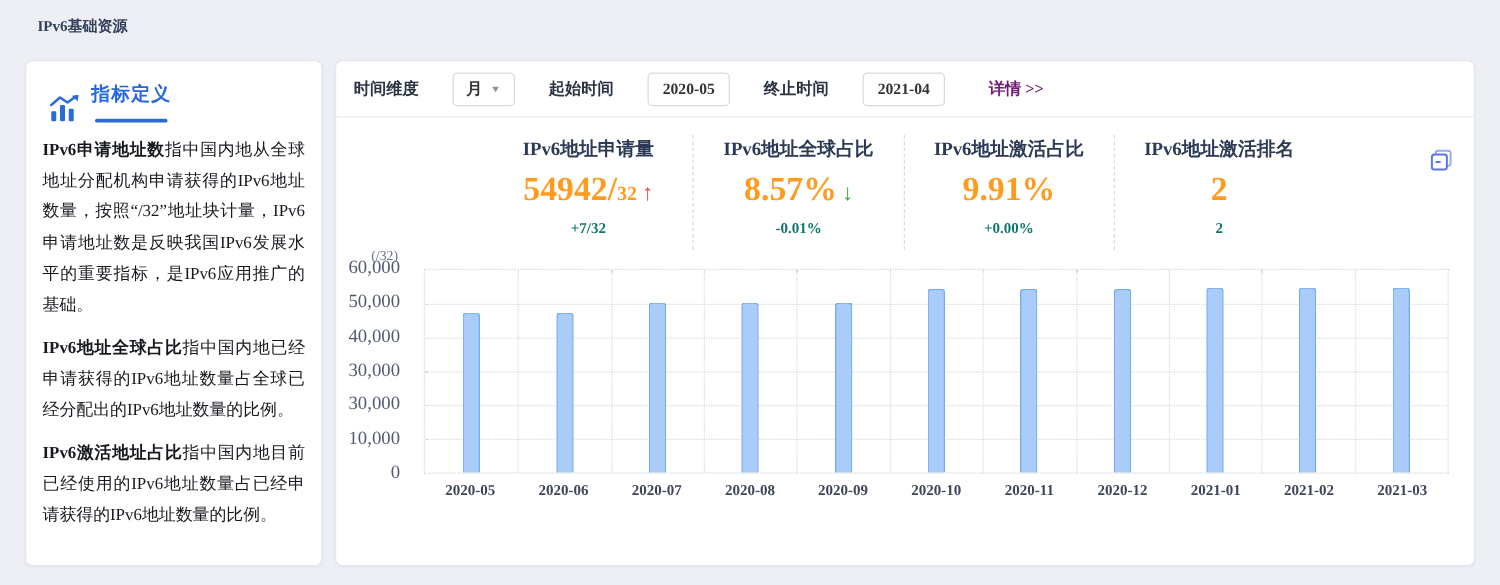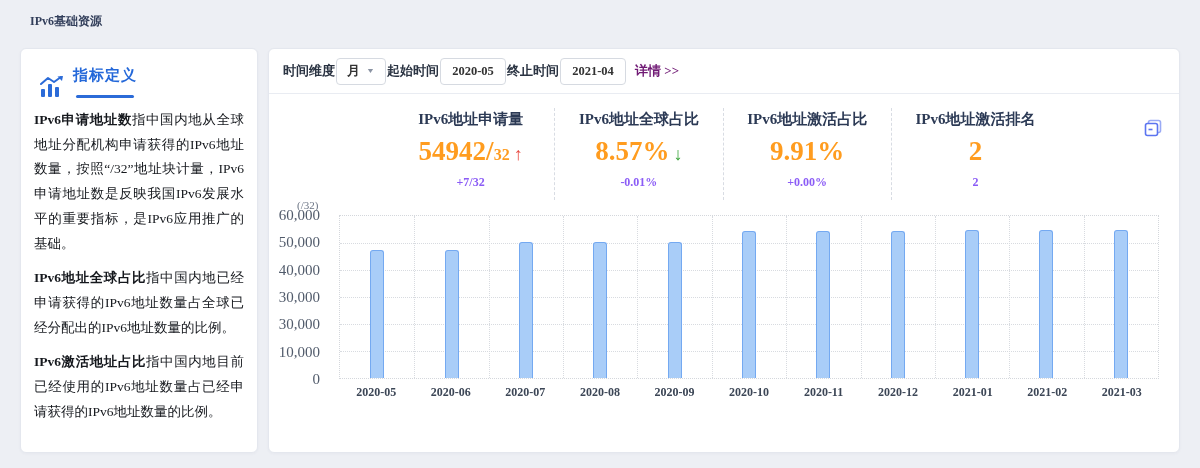--- a/index.html
+++ b/index.html
@@ -36,40 +36,40 @@
   .term { font-weight:bold; }
   
   .main { flex:1; height:405px; position:relative; }
   .panel-header {
     height:45px; border-bottom:1px solid #e9ecf2;
     display:flex; align-items:center; justify-content:space-between;
     padding:0 14px;
   }
   .tab { position:relative; height:45px; display:flex; align-items:center; color:#2468d9; font-weight:bold; font-size:16px; cursor:pointer; }
   .tab::after { content:""; position:absolute; left:0; right:0; bottom:-1px; height:4px; background:#2b6bd8; border-radius:2px; }
-  .controls { display:flex; align-items:center; gap:1px; font-size:13px; font-weight:bold; color:#2a3342; }
+  .controls { display:flex; align-items:center; gap:27px; font-size:13px; font-weight:bold; color:#2a3342; }
   .select-box, .input-box {
     height:27px; border:1px solid #d6dae1; border-radius:4px; background:#fff;
     display:flex; align-items:center; justify-content:center; font-weight:bold; color:#333; cursor:pointer;
   }
   .select-box { width:50px; gap:6px; }
   .chevron { font-size:9px; color:#8a93a3; transform:scaleY(.8); }
   .input-box { width:66px; font-size:12.5px; }
   .detail-link { color:#701a75; font-weight:bold; margin-left:8px; cursor:pointer; text-decoration:none; font-size:13px; }
   
   .stats-row { display:flex; margin:14px 120px 0 118px;align-items:flex-end; }
   .stat { flex:1; text-align:center; padding:2px 0 10px; }
   .stat + .stat { border-left:1px dashed #d8dce3; }
   .stat-label { font-size:15px; font-weight:bold; color:#2c3a55; }
   .stat-value { margin-top:9px; color:#ff9c1f; font-weight:bold; font-size:27px; line-height:1; }
   .v-small { font-size:16px; }
   .arrow { font-size:18px; margin-left:4px; font-weight:bold; }
   .arrow.up { color:#e8483f; }
   .arrow.down { color:#3aa53a; }
-  .stat-delta { margin-top:10px; font-size:12px; color:#8b5cf6; font-weight:bold; }
+  .stat-delta { margin-top:10px; font-size:12px; color:#0f766e; font-weight:bold; }
   
   .copy-btn { position:absolute; top:70px; right:17px; width:18px; height:18px; cursor:pointer; }
   
   .chart-wrap { position:absolute; left:24px; right:20px; top:150px; height:210px; }
   .y-unit { font-size:11px; color:#6a7383; margin-left:4px; height:16px; }
   .chart-body { display:flex; height:164px; }
   .y-axis { width:46px; position:relative; }
   .y-tick { position:absolute; right:19px; transform:translateY(-50%); font-size:15px; color:#515b6b; white-space:nowrap; }
   .plot { flex:1; position:relative; border:1px dotted #d4d7dc; }
   .h-grid { position:absolute; left:0; right:0; border-top:1px dotted #d8dbe0; }

